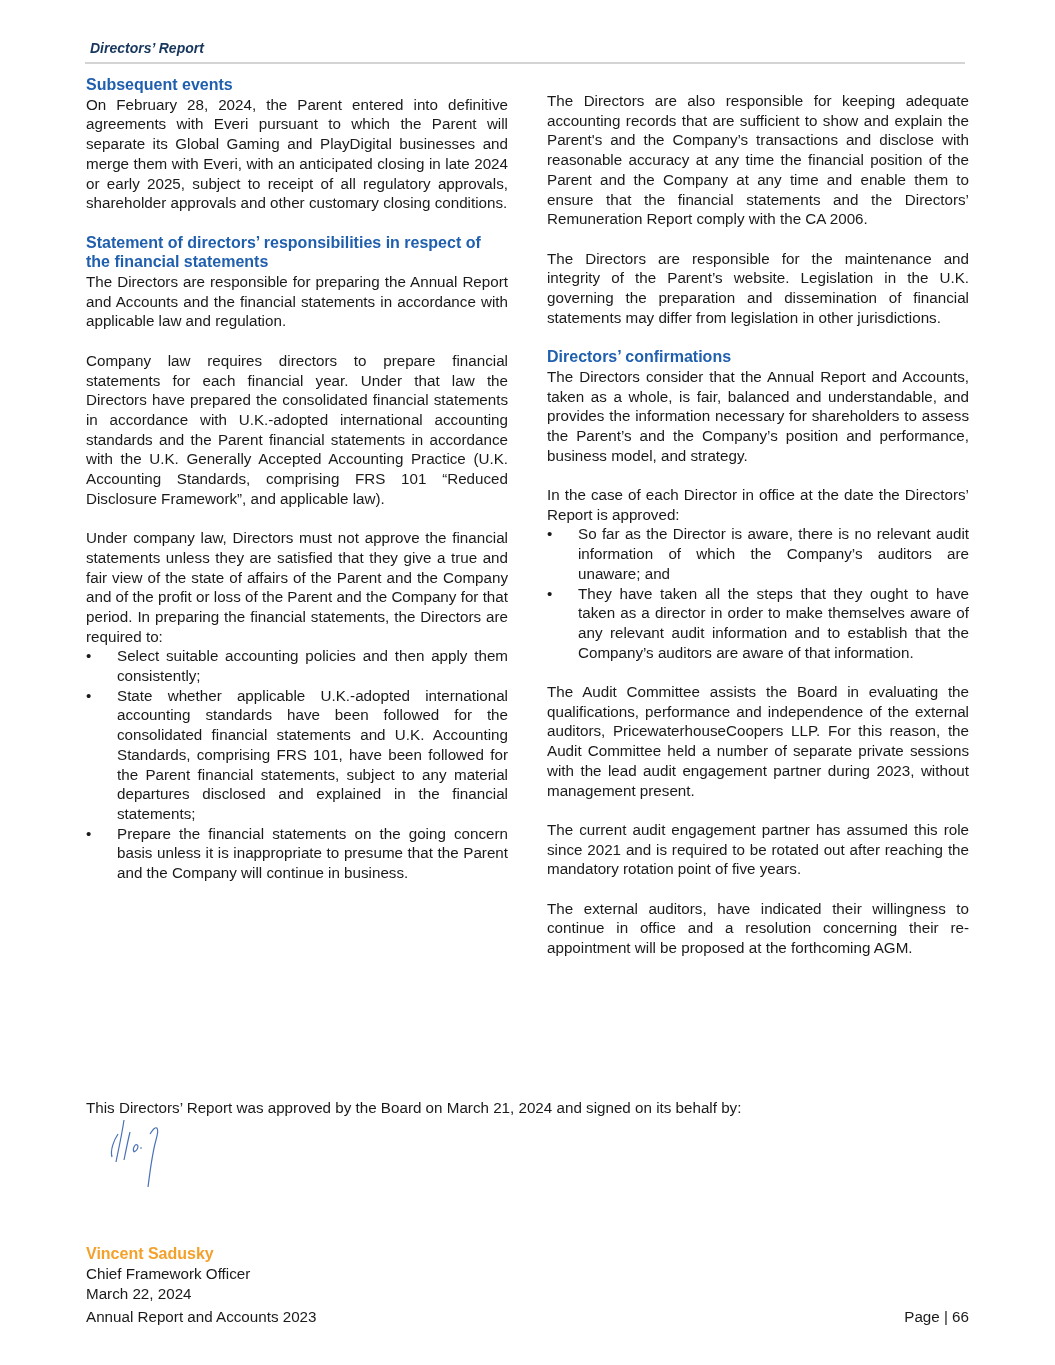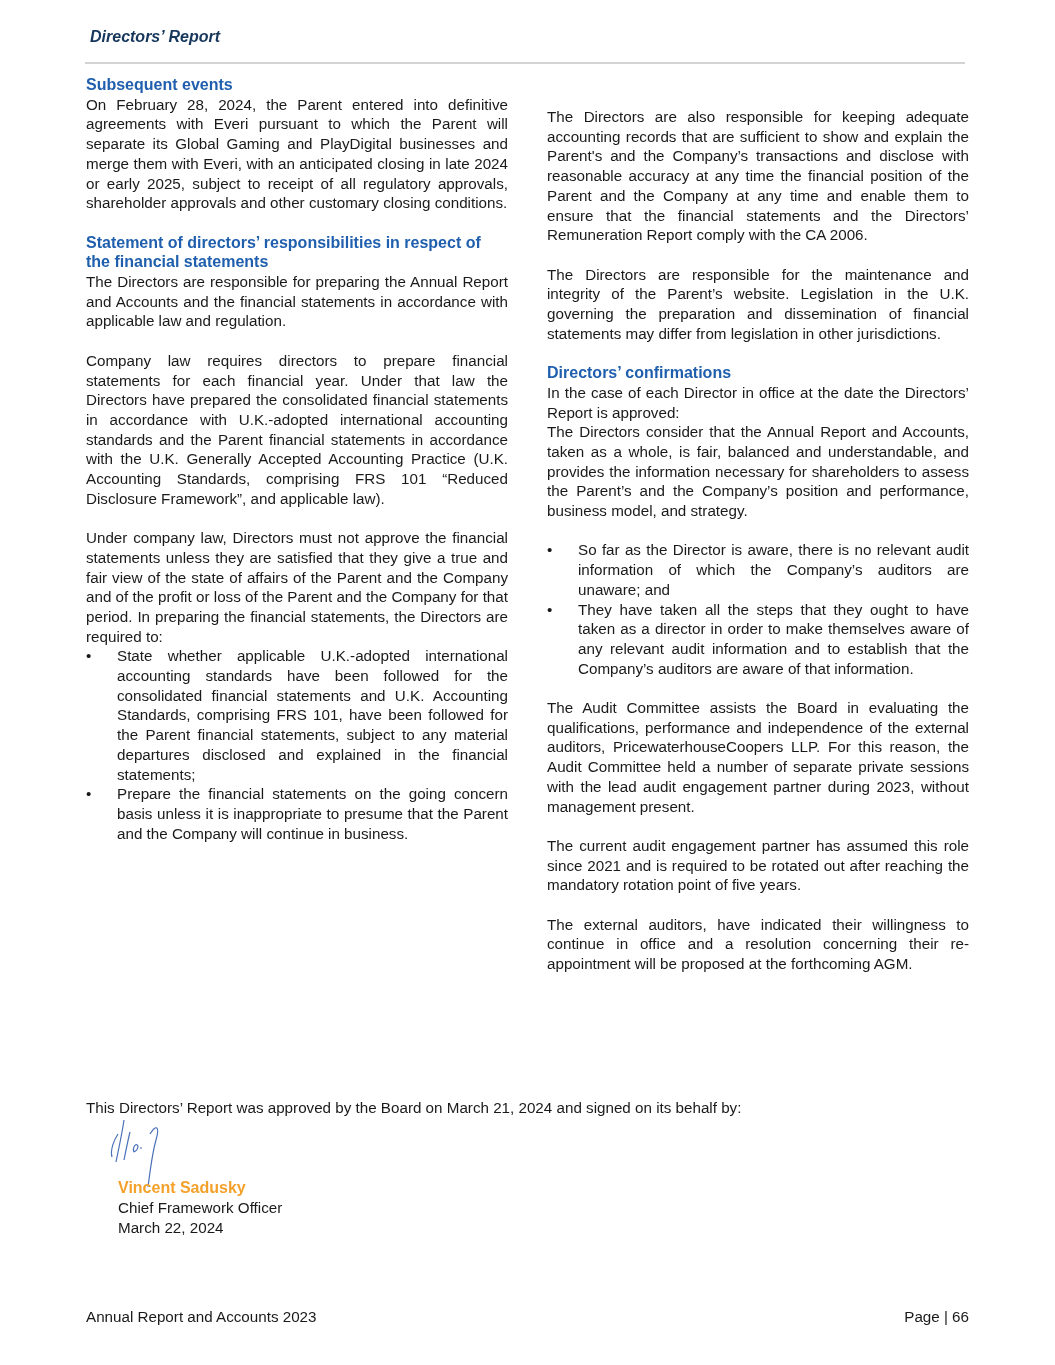--- a/index.html
+++ b/index.html
@@ -1,59 +1,60 @@
 <!DOCTYPE html>
 <html><head>
 <meta charset="utf-8">
 <style>
   html, body { margin:0; padding:0; background:#fff; }
   body { width:1055px; height:1365px; position:relative; overflow:hidden;
     font-family:"Liberation Sans", sans-serif; color:#1a1a1a; }
-  .header { position:absolute; left:90px; top:28px; font-size:16px; font-weight:bold; font-style:italic; color:#16365c; }
+  .header { position:absolute; left:90px; top:40px; font-size:14px; font-weight:bold; font-style:italic; color:#16365c; }
   .rule { position:absolute; left:85px; top:62px; width:880px; height:2px; background:#d4d4d4; }
   .col { position:absolute; top:75px; width:422px; font-size:15.2px; line-height:19.7px; }
   .col.left { left:86px; }
-  .col.right { left:547px; top:107px; }
+  .col.right { left:547px; top:91px; }
   h3 { margin:0; font-size:16px; line-height:19.7px; color:#1f5fae; font-weight:bold; }
   p { margin:0 0 19.7px 0; text-align:justify; }
   ul { list-style:none; margin:0 0 19.7px 0; padding:0; }
   li { position:relative; padding-left:31px; text-align:justify; }
   li::before { content:"•"; position:absolute; left:0; top:0; }
   .approval { position:absolute; left:86px; top:1099px; font-size:15.2px; }
   .sig { position:absolute; left:104px; top:1112px; }
-  .signer { position:absolute; left:86px; top:1178px; font-size:15.2px; line-height:20px;margin-left:32px; }
+  .signer { position:absolute; left:86px; top:1244px; font-size:15.2px; line-height:20px; }
   .signer .name { color:#f4a12c; font-weight:bold; font-size:16px; }
   .footer-left { position:absolute; left:86px; top:1308px; font-size:15.2px; }
   .footer-right { position:absolute; right:86px; top:1308px; font-size:15.2px; }
 </style>
 </head>
 <body>
 
 <div class="header">Directors’ Report</div>
 <div class="rule"></div>
 
 <div class="col left">
   <h3>Subsequent events</h3>
   <p>On February 28, 2024, the Parent entered into definitive agreements with Everi pursuant to which the Parent will separate its Global Gaming and PlayDigital businesses and merge them with Everi, with an anticipated closing in late 2024 or early 2025, subject to receipt of all regulatory approvals, shareholder approvals and other customary closing conditions.</p>
   <h3>Statement of directors’ responsibilities in respect of the financial statements</h3>
   <p>The Directors are responsible for preparing the Annual Report and Accounts and the financial statements in accordance with applicable law and regulation.</p>
   <p>Company law requires directors to prepare financial statements for each financial year. Under that law the Directors have prepared the consolidated financial statements in accordance with U.K.-adopted international accounting standards and the Parent financial statements in accordance with the U.K. Generally Accepted Accounting Practice (U.K. Accounting Standards, comprising FRS 101 “Reduced Disclosure Framework”, and applicable law).</p>
   <p style="margin-bottom:0">Under company law, Directors must not approve the financial statements unless they are satisfied that they give a true and fair view of the state of affairs of the Parent and the Company and of the profit or loss of the Parent and the Company for that period. In preparing the financial statements, the Directors are required to:</p>
   <ul>
+    <li>Select suitable accounting policies and then apply them consistently;</li>
     <li>State whether applicable U.K.-adopted international accounting standards have been followed for the consolidated financial statements and U.K. Accounting Standards, comprising FRS 101, have been followed for the Parent financial statements, subject to any material departures disclosed and explained in the financial statements;</li>
     <li>Prepare the financial statements on the going concern basis unless it is inappropriate to presume that the Parent and the Company will continue in business.</li>
   </ul>
 </div>
 
 <div class="col right">
   <p>The Directors are also responsible for keeping adequate accounting records that are sufficient to show and explain the Parent's and the Company’s transactions and disclose with reasonable accuracy at any time the financial position of the Parent and the Company at any time and enable them to ensure that the financial statements and the Directors’ Remuneration Report comply with the CA 2006.</p>
   <p>The Directors are responsible for the maintenance and integrity of the Parent’s website. Legislation in the U.K. governing the preparation and dissemination of financial statements may differ from legislation in other jurisdictions.</p>
   <h3>Directors’ confirmations</h3>
+  <p>The Directors consider that the Annual Report and Accounts, taken as a whole, is fair, balanced and understandable, and provides the information necessary for shareholders to assess the Parent’s and the Company’s position and performance, business model, and strategy.</p>
   <p style="margin-bottom:0">In the case of each Director in office at the date the Directors’ Report is approved:</p>
-  <p>The Directors consider that the Annual Report and Accounts, taken as a whole, is fair, balanced and understandable, and provides the information necessary for shareholders to assess the Parent’s and the Company’s position and performance, business model, and strategy.</p>
   <ul>
     <li>So far as the Director is aware, there is no relevant audit information of which the Company’s auditors are unaware; and</li>
     <li>They have taken all the steps that they ought to have taken as a director in order to make themselves aware of any relevant audit information and to establish that the Company’s auditors are aware of that information.</li>
   </ul>
   <p>The Audit Committee assists the Board in evaluating the qualifications, performance and independence of the external auditors, PricewaterhouseCoopers LLP. For this reason, the Audit Committee held a number of separate private sessions with the lead audit engagement partner during 2023, without management present.</p>
   <p>The current audit engagement partner has assumed this role since 2021 and is required to be rotated out after reaching the mandatory rotation point of five years.</p>
   <p>The external auditors, have indicated their willingness to continue in office and a resolution concerning their re-appointment will be proposed at the forthcoming AGM.</p>
 </div>
 
 <div class="approval">This Directors’ Report was approved by the Board on March 21, 2024 and signed on its behalf by:</div>

